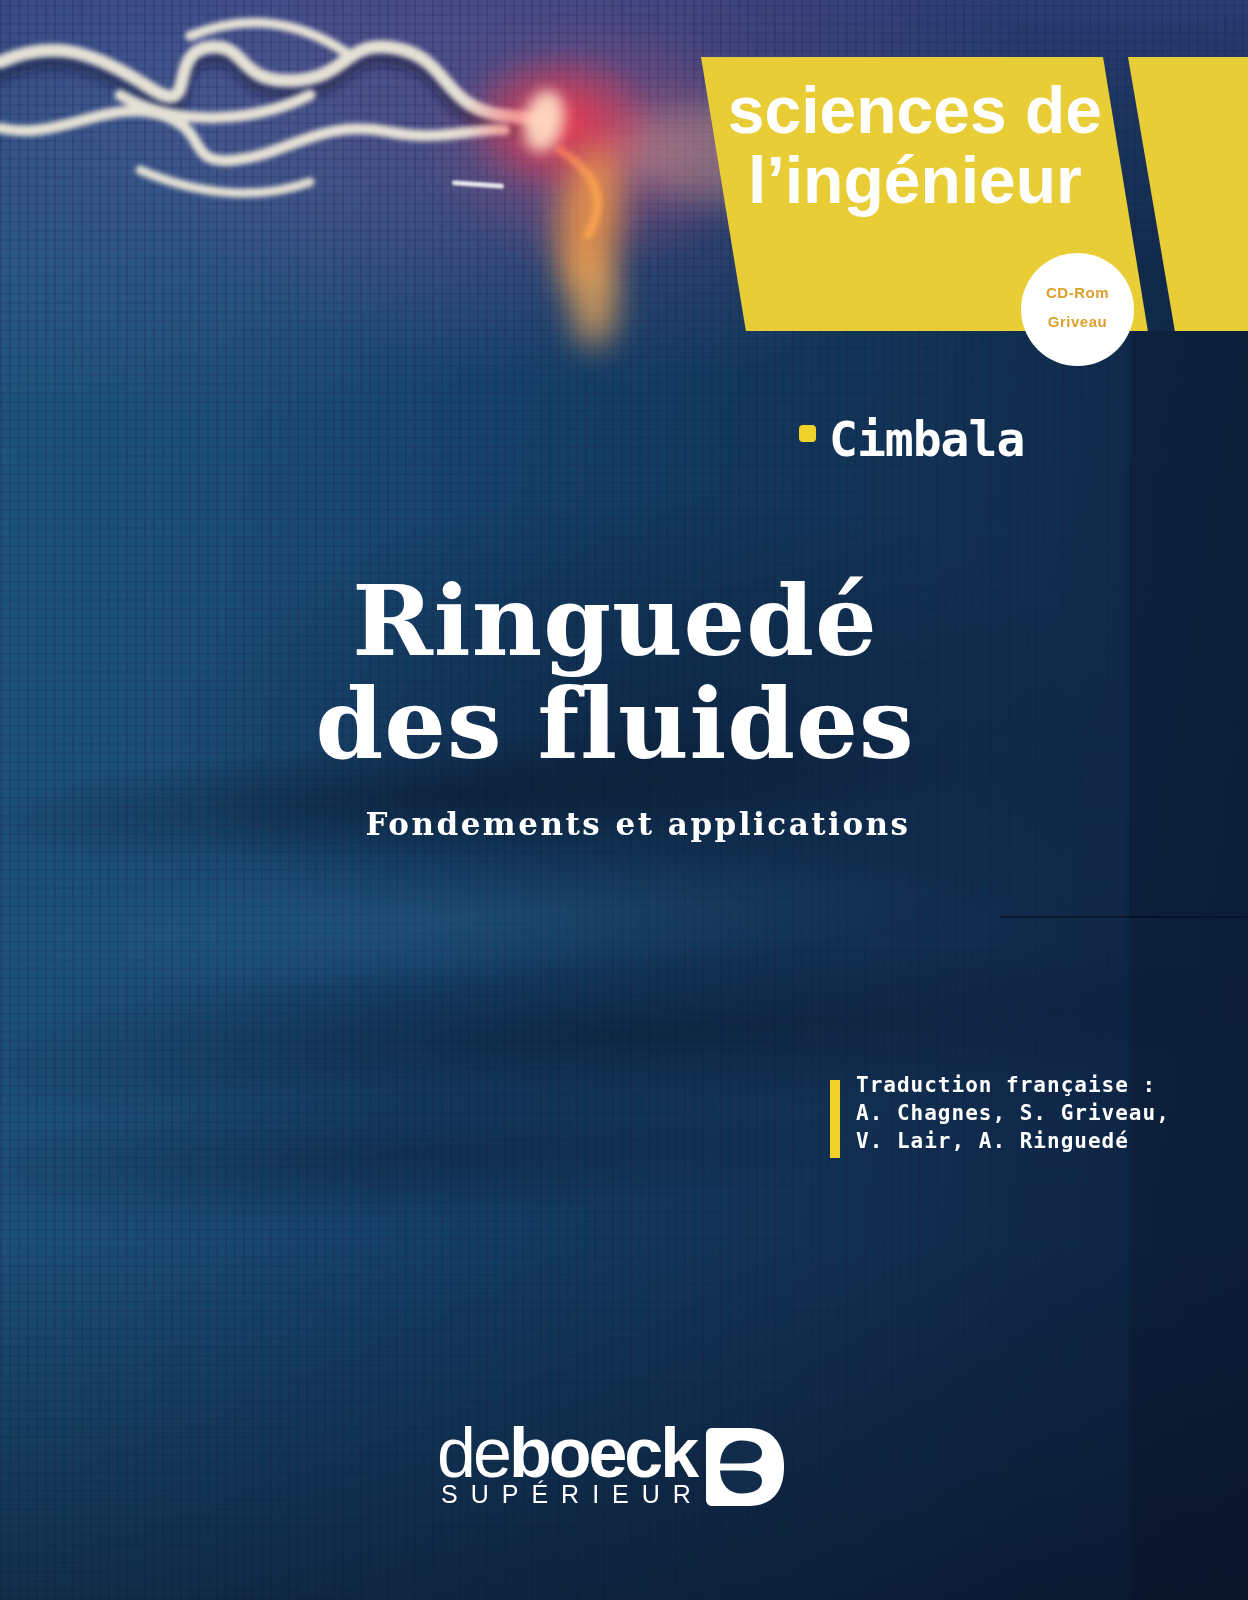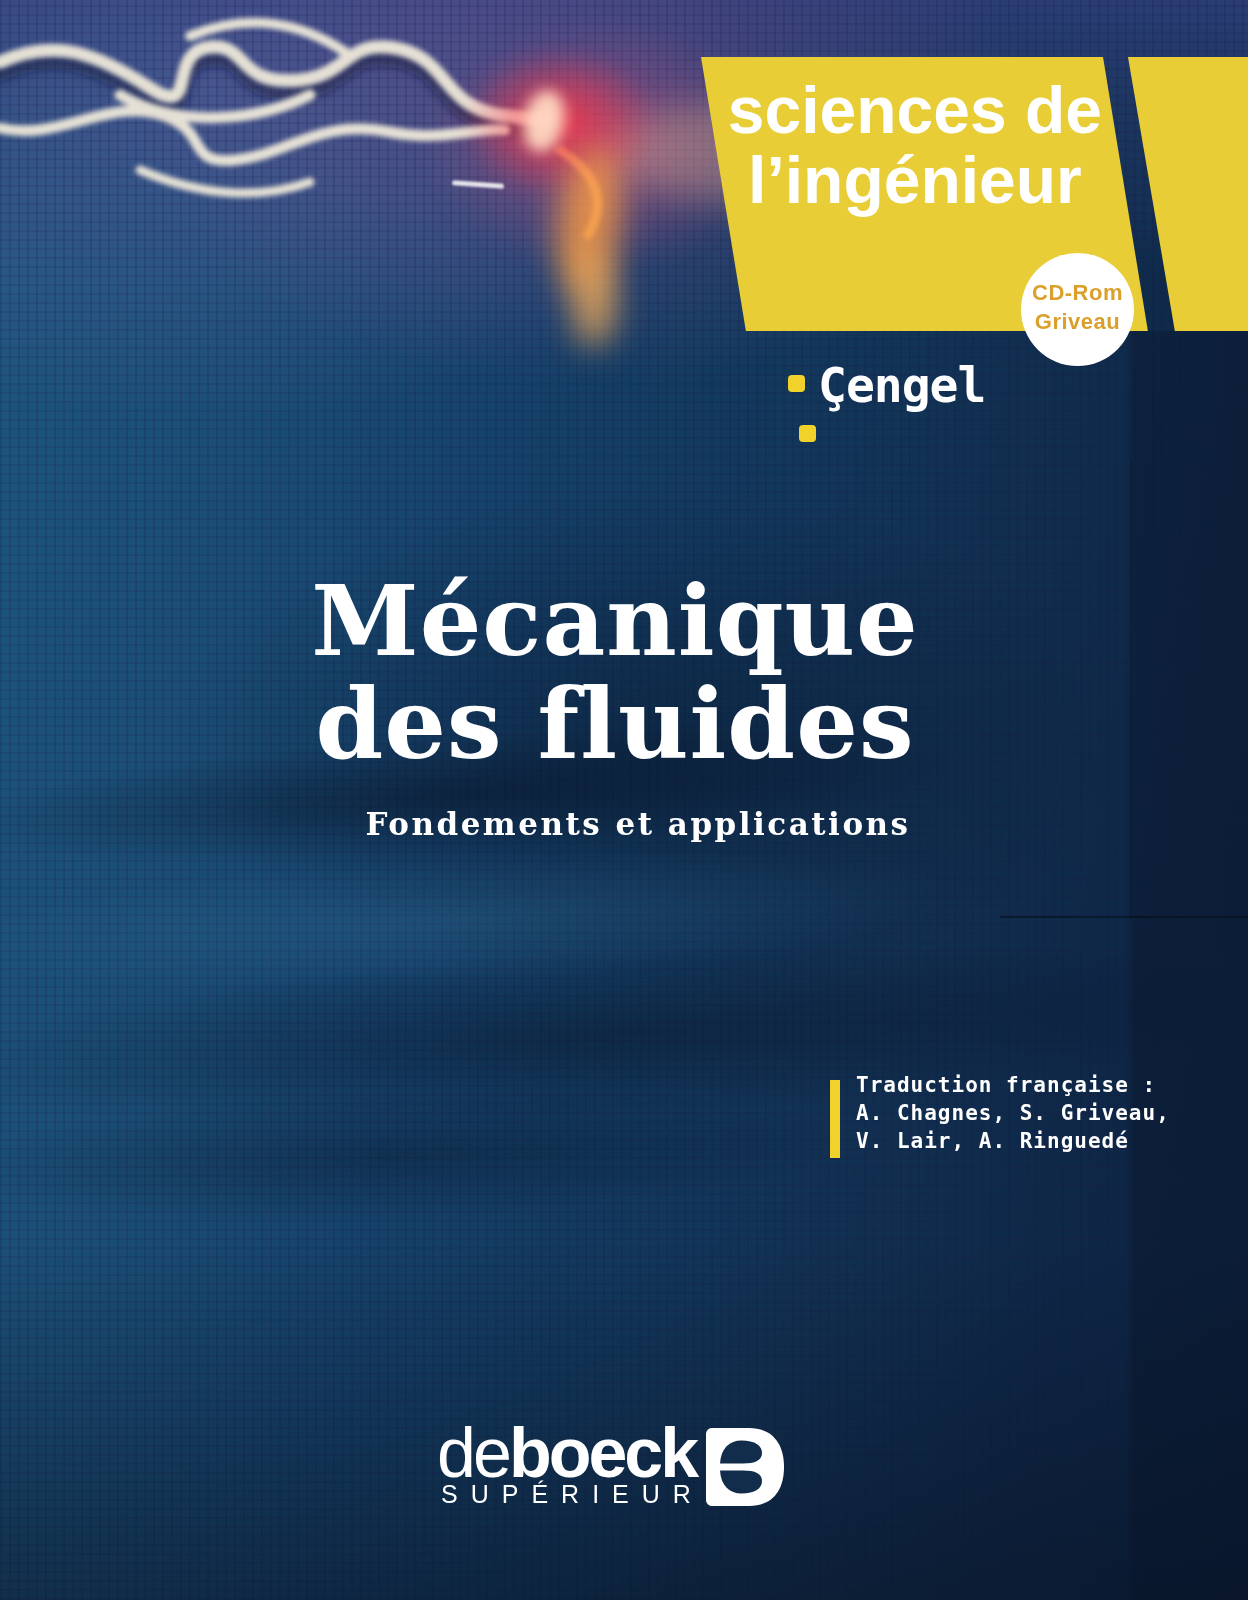--- a/index.html
+++ b/index.html
@@ -57,21 +57,21 @@
   
   .banner { left:701px; top:57px; width:402px; height:274px;
     transform:skewX(9.3deg); transform-origin:0 0; }
   .banner-inner { transform:skewX(-9.3deg); padding-top:18px; text-align:center;
     color:#fff; font-weight:700; font-size:66px; line-height:70px; letter-spacing:0px; }
   .strip { left:1128px; top:57px; width:200px; height:274px;
     transform:skewX(9.7deg); transform-origin:0 0; }
   
   .cd-circle { left:1021px; top:253px; width:113px; height:113px; border-radius:50%;
     background:#ffffff; text-align:center; }
-  .cd-text { padding-top:25px; font-weight:700; font-size:22px; line-height:29px; letter-spacing:.5px; }
+  .cd-text { padding-top:25px; font-weight:700; font-size:15px; line-height:29px; letter-spacing:.5px; }
   
   .author-row { display:flex; align-items:flex-start; color:#fff;
     font-family:"DejaVu Sans Mono", monospace; font-weight:700; font-size:48px;
     letter-spacing:-1px; line-height:1; }
   .author-row .bullet { width:17px; height:17px; border-radius:4px; margin-right:13px; flex:none; }
   .author-1 { left:788px; top:361px; } .author-1 .bullet { margin-top:14px; }
   .author-2 { left:799px; top:415px; } .author-2 .bullet { margin-top:10px; }
   
   .title { left:0; top:570px; width:1230px; text-align:center; color:#fff;
     font-family:"DejaVu Serif", serif; font-weight:700; font-size:97px;
@@ -143,30 +143,27 @@
   </div>
   <div class="abs strip" style="background-color: rgb(232, 205, 55);"></div>
 
   <div class="abs cd-circle">
     <div class="cd-text" style="color: rgb(219, 159, 44);">
       <div>CD-Rom</div>
       <div>Griveau</div>
     </div>
   </div>
 
-  <div class="abs author-row author-1">
-    <span class="bullet" style="background-color: rgb(241, 210, 43);"></span>
-    <span>Çengel</span>
-  </div>
   <div class="abs author-row author-2">
     <span class="bullet" style="background-color: rgb(241, 210, 43);"></span>
+    <span>Cimbala</span>
   </div>
 
   <div class="abs title">
-    <div>Mécanique</div>
+    <div>Ringuedé</div>
     <div>des fluides</div>
   </div>
   <div class="abs subtitle">Fondements et applications</div>
 
   <div class="abs trad-bar" style="background-color: rgb(241, 210, 43);"></div>
   <div class="abs pub-name"><span class="light">de</span><span class="bold">boeck</span></div>
 
   <div class="abs trad">
     <div>Traduction française :</div>
     <div>A. Chagnes, S. Griveau,</div>

